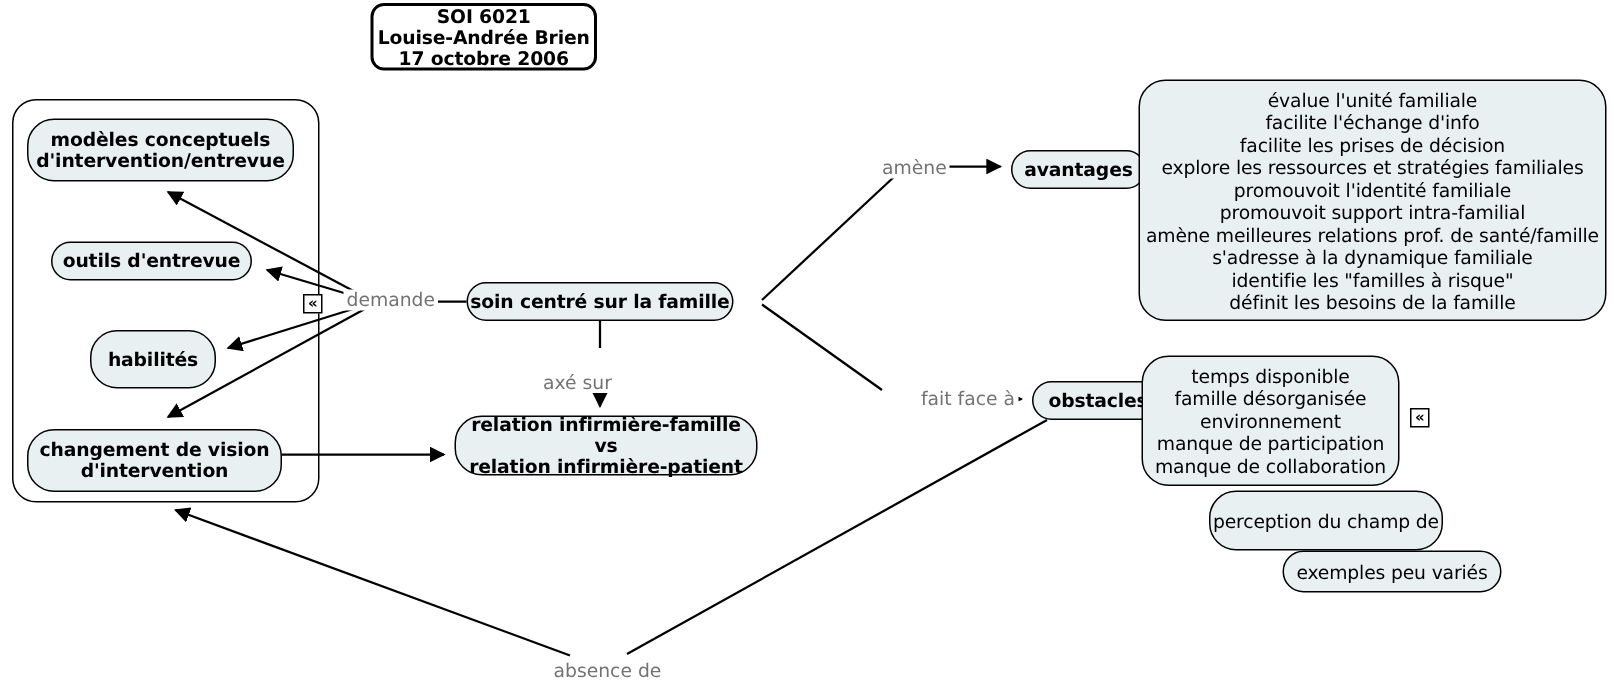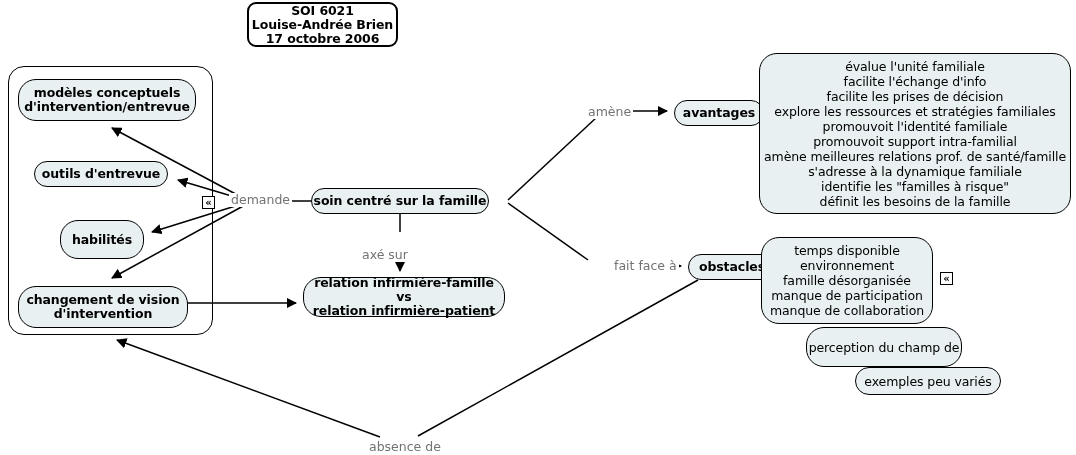--- a/index.html
+++ b/index.html
@@ -241,22 +241,22 @@
 
   <div class="node" id="n-obstacles">
       <div>
         <div>obstacles</div>
       </div>
     </div>
 
   <div class="node plain" id="n-obstacles-list">
       <div>
         <div>temps disponible</div>
+        <div>famille désorganisée</div>
         <div>environnement</div>
-        <div>famille désorganisée</div>
         <div>manque de participation</div>
         <div>manque de collaboration</div>
       </div>
     </div>
 
   <div class="node plain" id="n-perception">
       <div>
         <div>perception du champ de</div>
       </div>
     </div>

